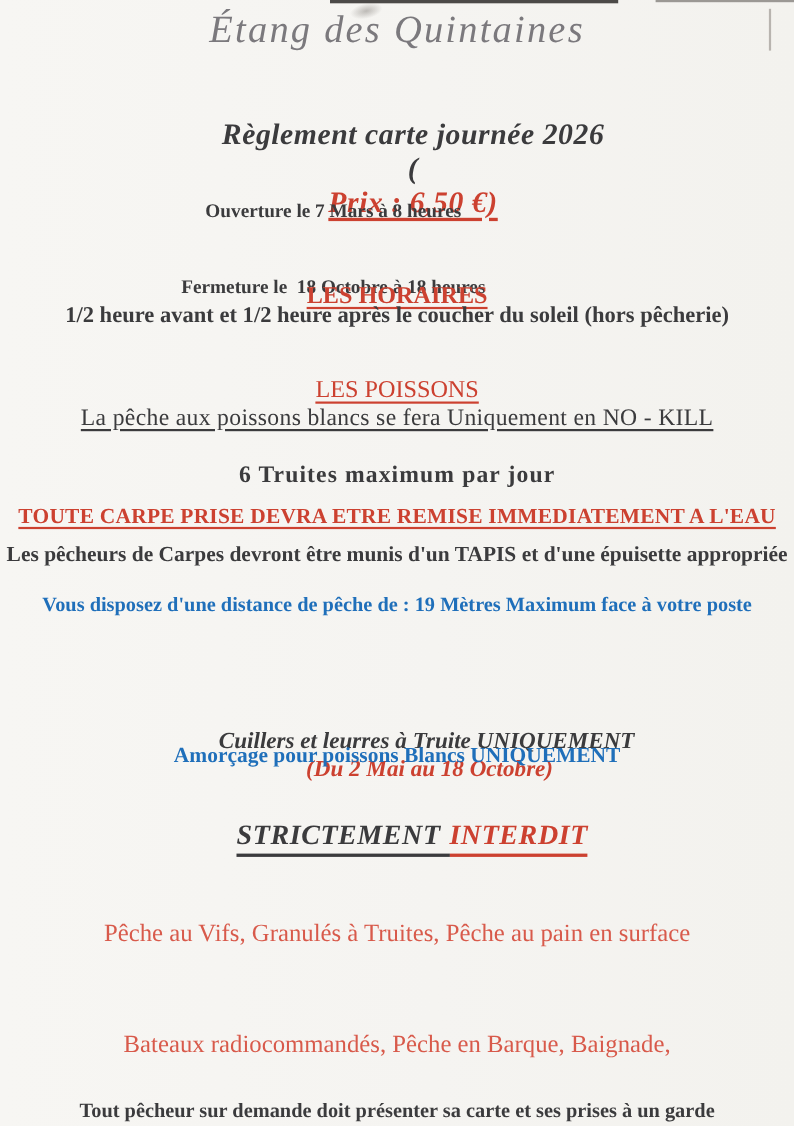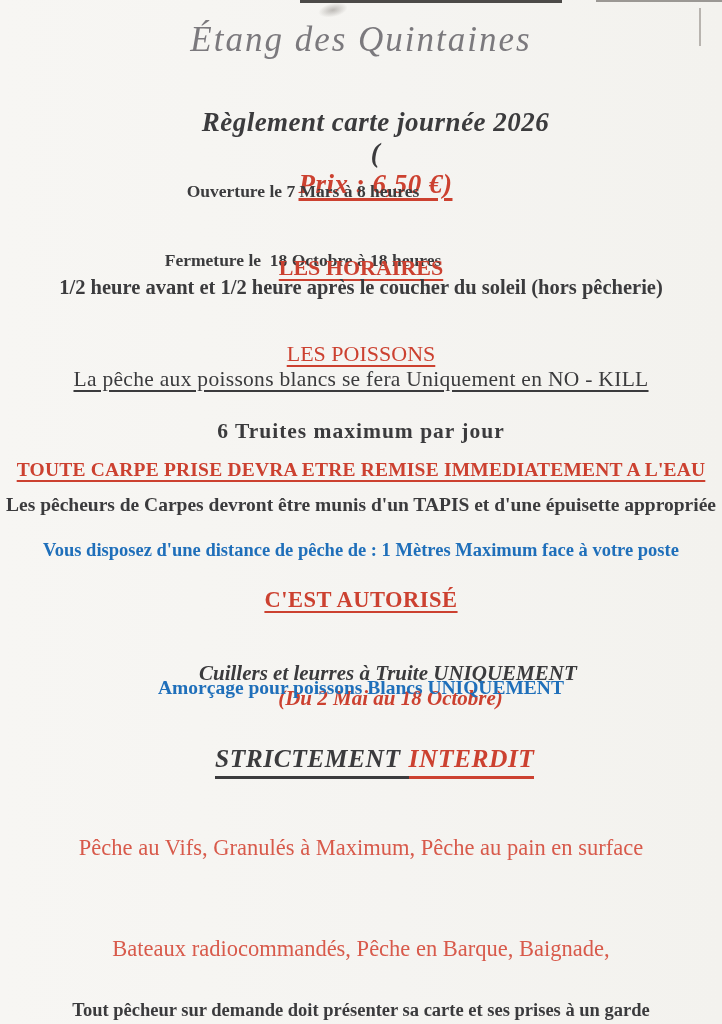--- a/index.html
+++ b/index.html
@@ -41,21 +41,21 @@
   
   .dark  { color: #3b3b3d; }
   .red   { color: #cc4130; }
   .red-light { color: #d85a4b; }
   .blue  { color: #1f6fba; }
   .gray  { color: #7b797d; }
 
   .u2 { text-decoration: underline; text-decoration-thickness: 2px; text-underline-offset: 4px; }
 
   .title {
-    top: 20px;
+    top: 7px;
     font-style: italic;
     font-size: 35px;
     letter-spacing: 2px;
     font-weight: 400;
   }
 
   .rules-line {
     top: 76px;
     font-size: 27px;
     font-weight: 700;
@@ -144,34 +144,33 @@
 
 
   <div class="block h-horaires red u2">LES HORAIRES</div>
   <div class="block t-horaires dark">1/2 heure avant et 1/2 heure après le coucher du soleil (hors pêcherie)</div>
 
   <div class="block h-poissons red u2">LES POISSONS</div>
   <div class="block t-nokill dark u2">La pêche aux poissons blancs se fera Uniquement en NO - KILL</div>
   <div class="block t-truites dark">6 Truites maximum par jour</div>
   <div class="block t-carpe red u2">TOUTE CARPE PRISE DEVRA ETRE REMISE IMMEDIATEMENT A L'EAU</div>
   <div class="block t-tapis dark">Les pêcheurs de Carpes devront être munis d'un TAPIS et d'une épuisette appropriée</div>
-  <div class="block t-distance blue">Vous disposez d'une distance de pêche de : 1 Mètres Maximum face à votre poste</div>
+  <div class="block t-distance blue">Vous disposez d'une distance de pêche de : 19 Mètres Maximum face à votre poste</div>
 
-  <div class="block h-autorise red u2">C'EST AUTORISÉ</div>
   <div class="block t-cuillers">
     <span class="dark">Cuillers et leurres à Truite UNIQUEMENT </span>
     <span class="red">(Du 2 Mai au 18 Octobre)</span>
   </div>
   <div class="block t-amorcage blue">Amorçage pour poissons Blancs UNIQUEMENT</div>
 
   <div class="block h-interdit">
     <span class="part1 dark">STRICTEMENT</span><span class="part2 red">INTERDIT</span>
   </div>
   <div class="block t-forbidden red-light">
-    <div>Pêche au Vifs, Granulés à Maximum, Pêche au pain en surface</div>
+    <div>Pêche au Vifs, Granulés à Truites, Pêche au pain en surface</div>
     <div>Bateaux radiocommandés, Pêche en Barque, Baignade,</div>
     
   </div>
 
   <div class="block t-final dark">
     <div>Tout pêcheur sur demande doit présenter sa carte et ses prises à un garde</div>
     
   </div>
 
 </div>

